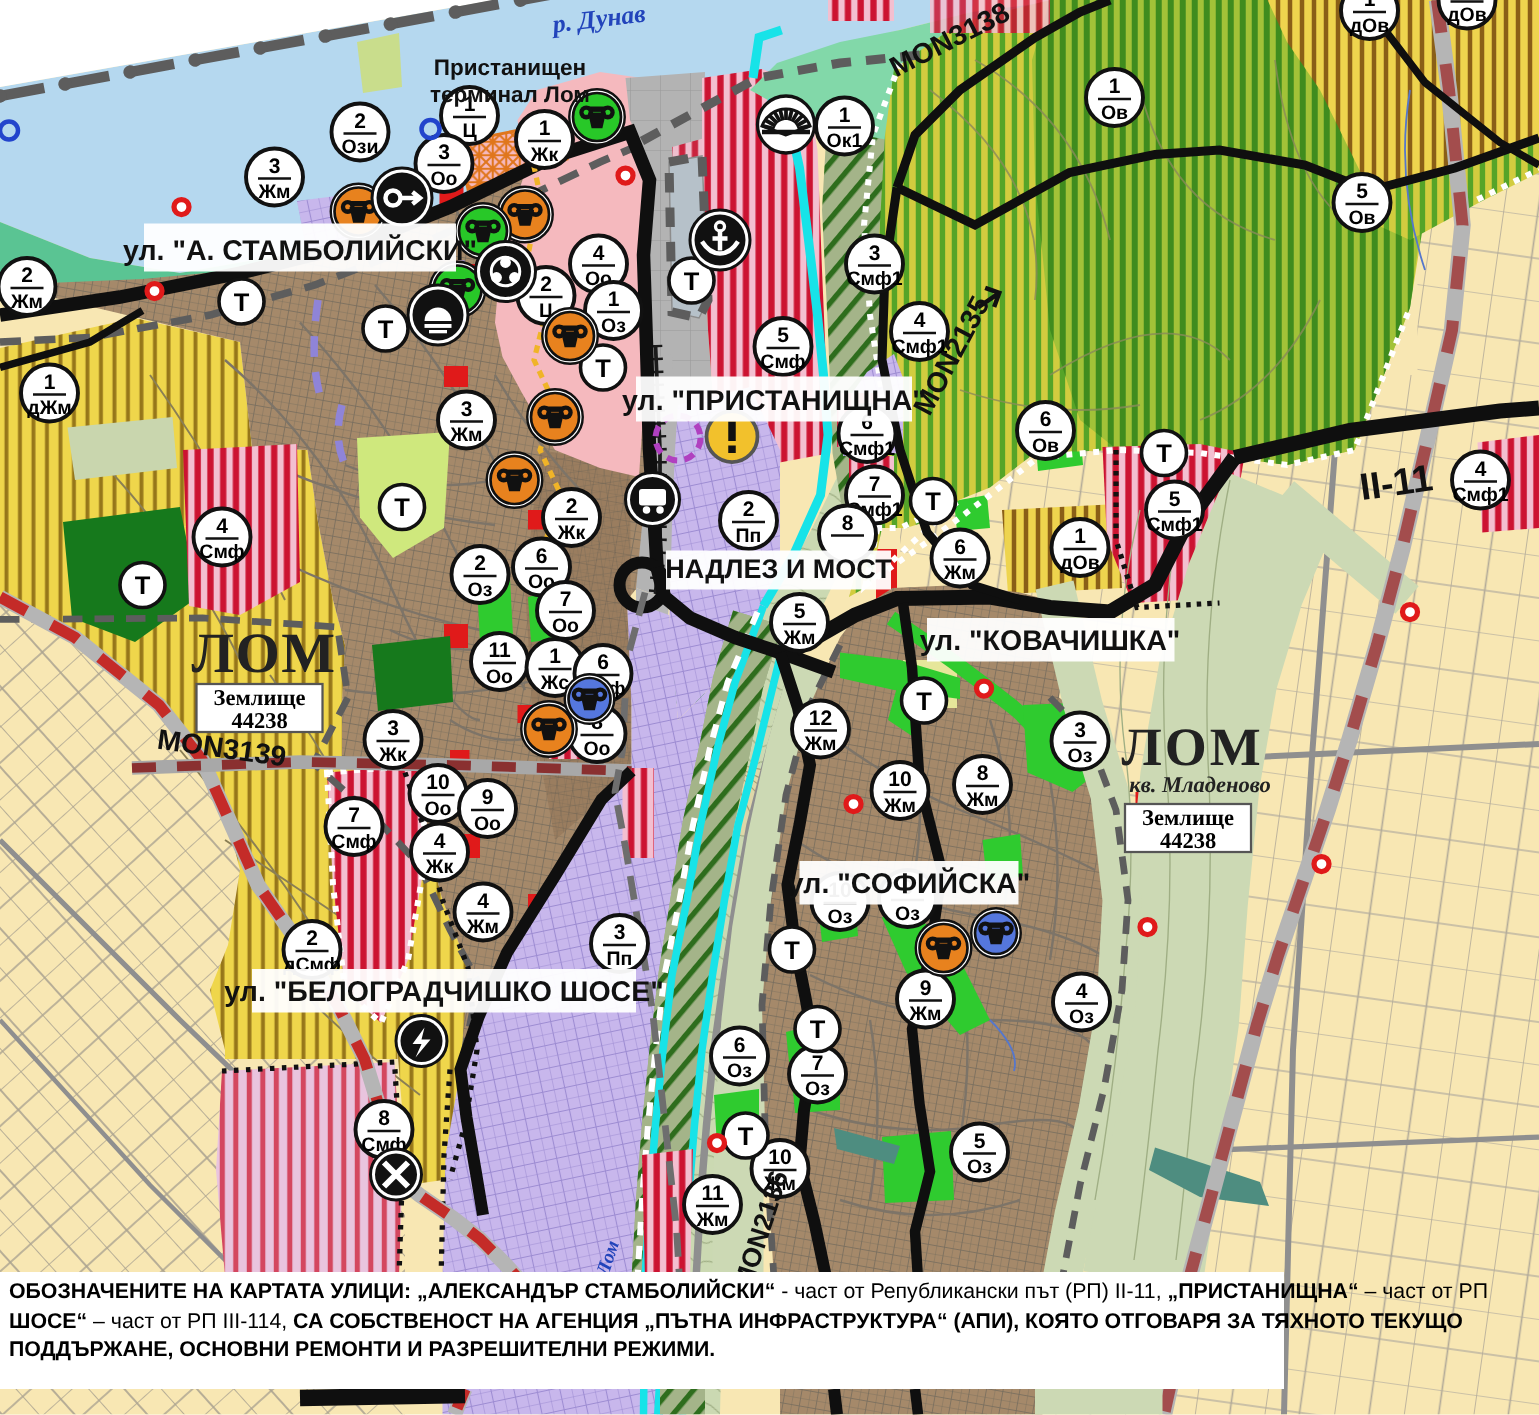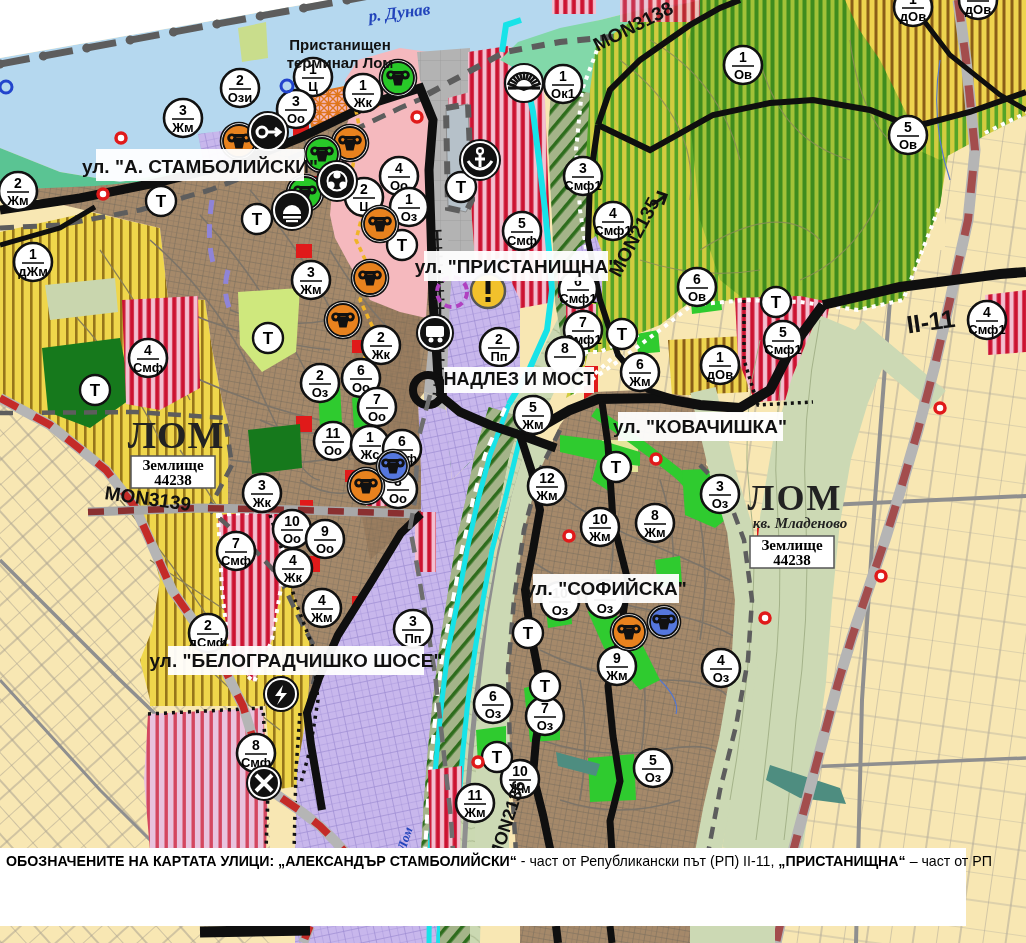--- a/index.html
+++ b/index.html
@@ -1,18 +1,18 @@
 <!DOCTYPE html>
 <html><head><meta charset="utf-8">
 <style>
 html,body{margin:0;padding:0;background:#fff;}
 #map{position:relative;width:1026px;height:943px;overflow:hidden;font-family:"Liberation Sans",sans-serif;}
 svg text{font-family:"Liberation Sans",sans-serif;}
 .ser{font-family:"Liberation Serif",serif;}
-#bt{position:absolute;left:0;top:848px;width:966px;height:78px;background:#fff;font-family:"Liberation Sans",sans-serif;font-size:14.2px;line-height:19.6px;color:#000;padding:4px 0 0 6px;box-sizing:border-box;white-space:nowrap;}
+#bt{position:absolute;left:0;top:848px;width:856px;height:78px;background:#fff;font-family:"Liberation Sans",sans-serif;font-size:14.2px;line-height:19.6px;color:#000;padding:4px 0 0 6px;box-sizing:border-box;white-space:nowrap;}
 #bt b{font-weight:bold;}
 </style></head><body>
 <div id="map">
 <svg width="1026" height="943" viewBox="0 0 1026 943">
 <defs>
 <pattern id="patYellow" width="9" height="9" patternUnits="userSpaceOnUse">
   <rect width="9" height="9" fill="#efd64b"></rect>
           <rect x="3" width="2.6" height="9" fill="#96761a"></rect>
 </pattern>
 <pattern id="patOliveY" width="8" height="8" patternUnits="userSpaceOnUse">
@@ -1155,13 +1155,15 @@
         <text x="296" y="667" font-size="19" font-weight="bold" fill="#111" text-anchor="middle">ул. "БЕЛОГРАДЧИШКО ШОСЕ"</text>
       </g>
 
 <rect x="690" y="926" width="85" height="17" fill="#ccd9b4"></rect>
 
 <rect x="440" y="926" width="30" height="17" fill="url(#patHatchBand)"></rect>
 </svg>
 
 <div id="bt">
       <div><b>ОБОЗНАЧЕНИТЕ НА КАРТАТА УЛИЦИ: „АЛЕКСАНДЪР СТАМБОЛИЙСКИ“</b> - част от Републикански път (РП) II-11, <b>„ПРИСТАНИЩНА“</b> – част от РП</div>
+<div><b>ШОСЕ“</b> – част от РП III-114, <b>СА СОБСТВЕНОСТ НА АГЕНЦИЯ „ПЪТНА ИНФРАСТРУКТУРА“ (АПИ), КОЯТО ОТГОВАРЯ ЗА ТЯХНОТО ТЕКУЩО</b></div>
+<div><b>ПОДДЪРЖАНЕ, ОСНОВНИ РЕМОНТИ И РАЗРЕШИТЕЛНИ РЕЖИМИ.</b></div>
     </div>
 </div>
 </body></html>

